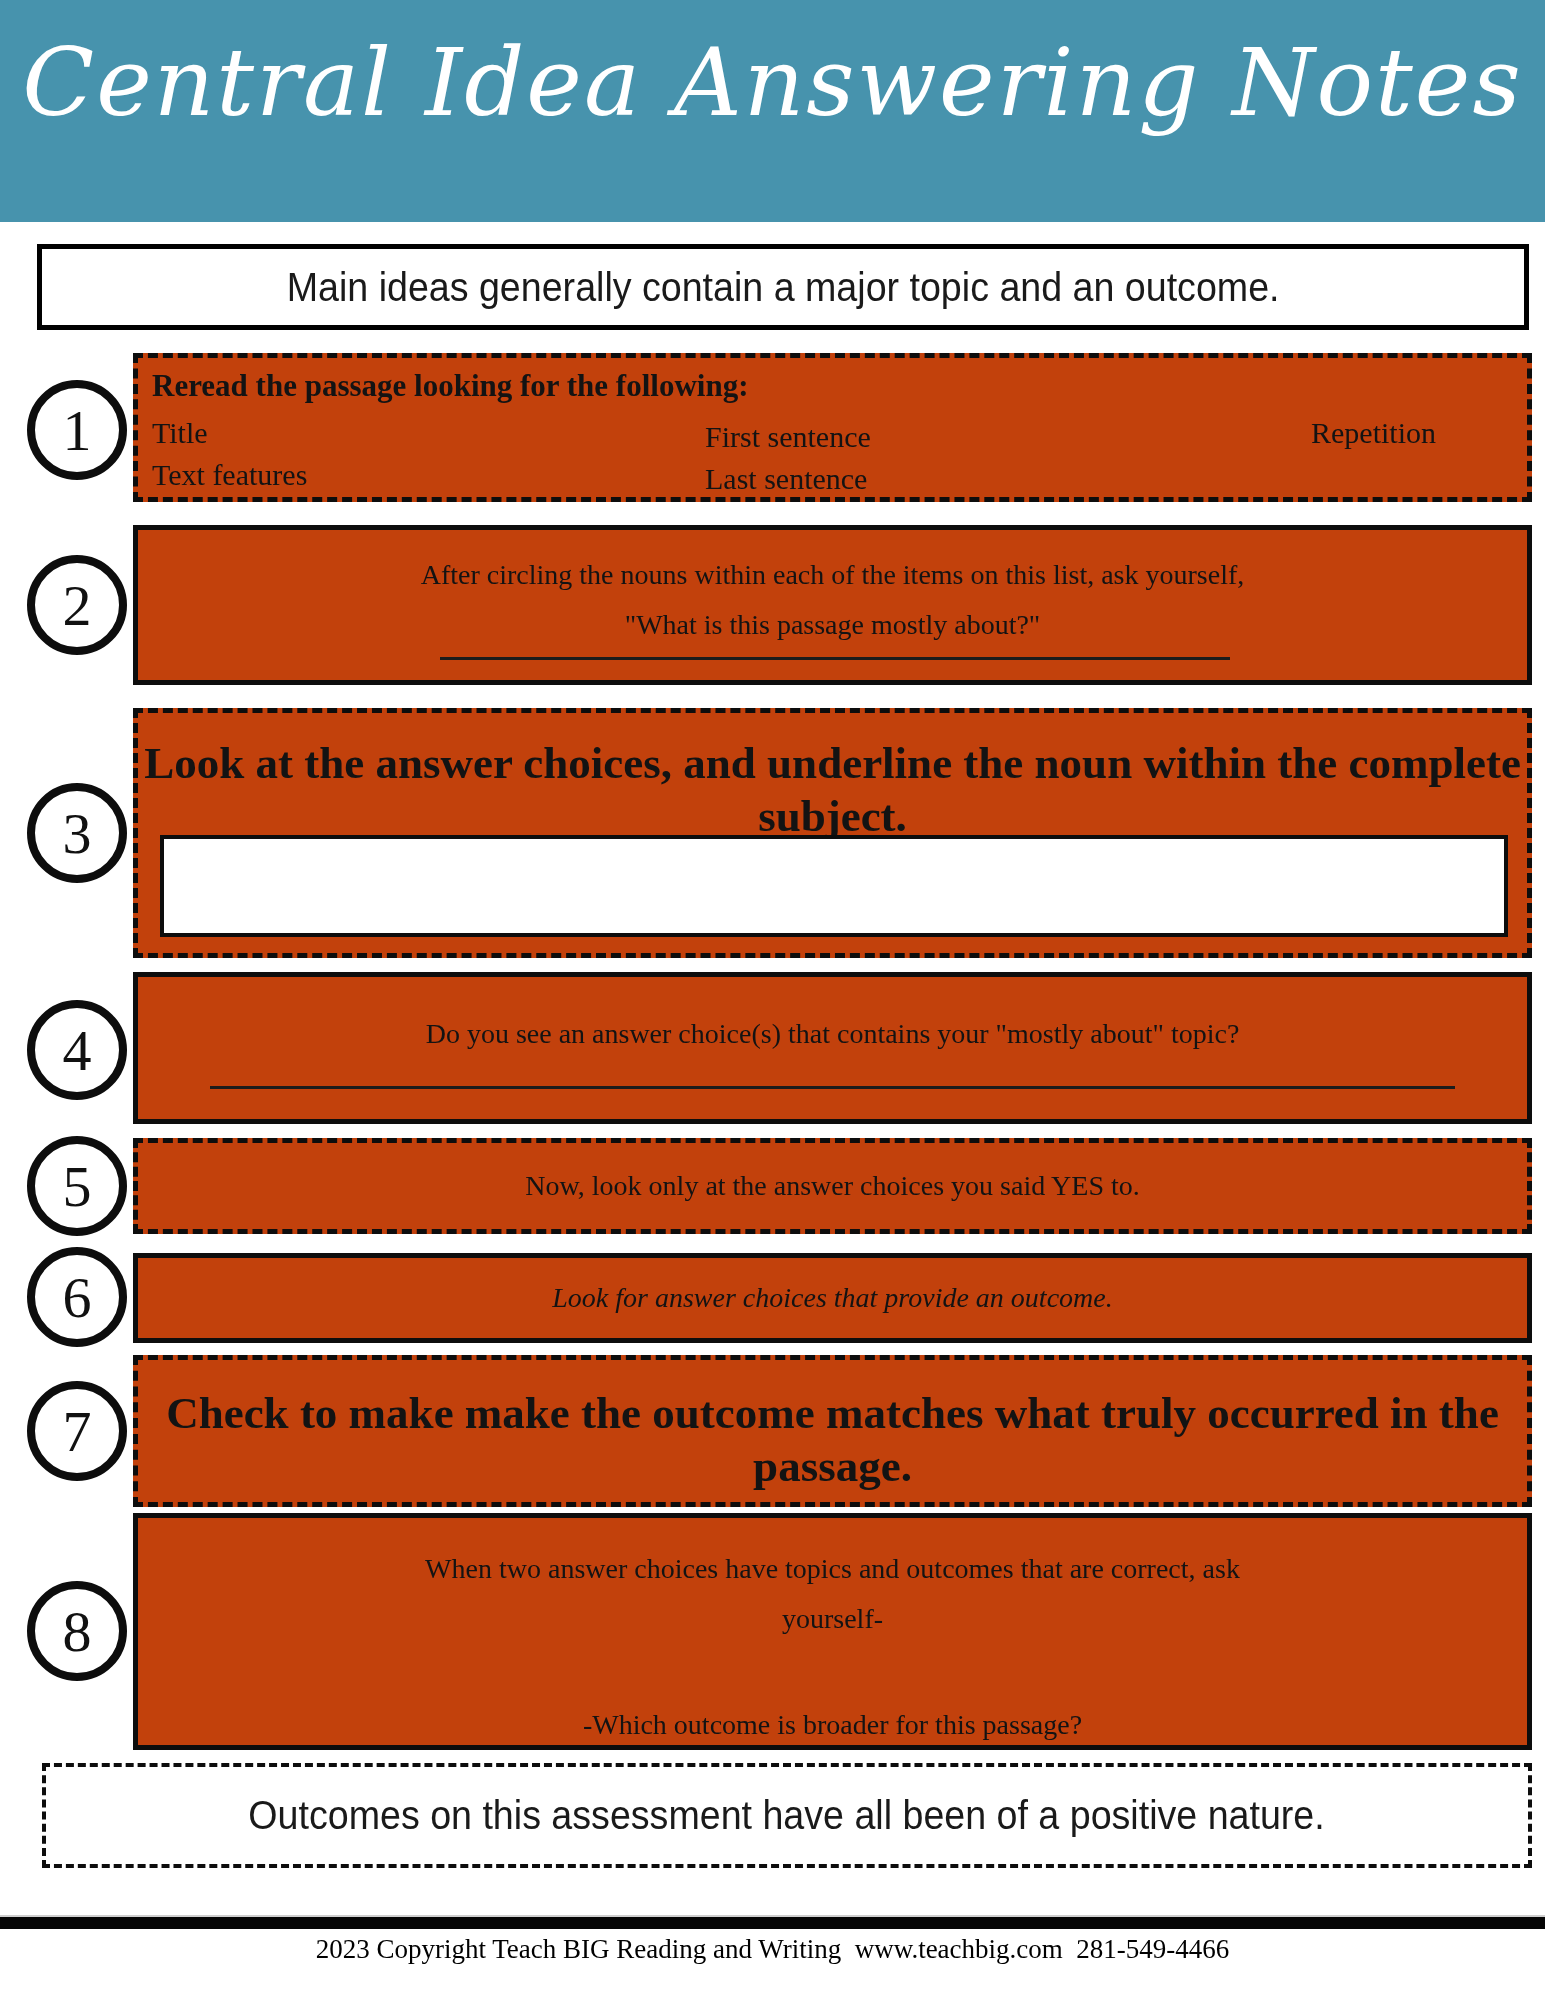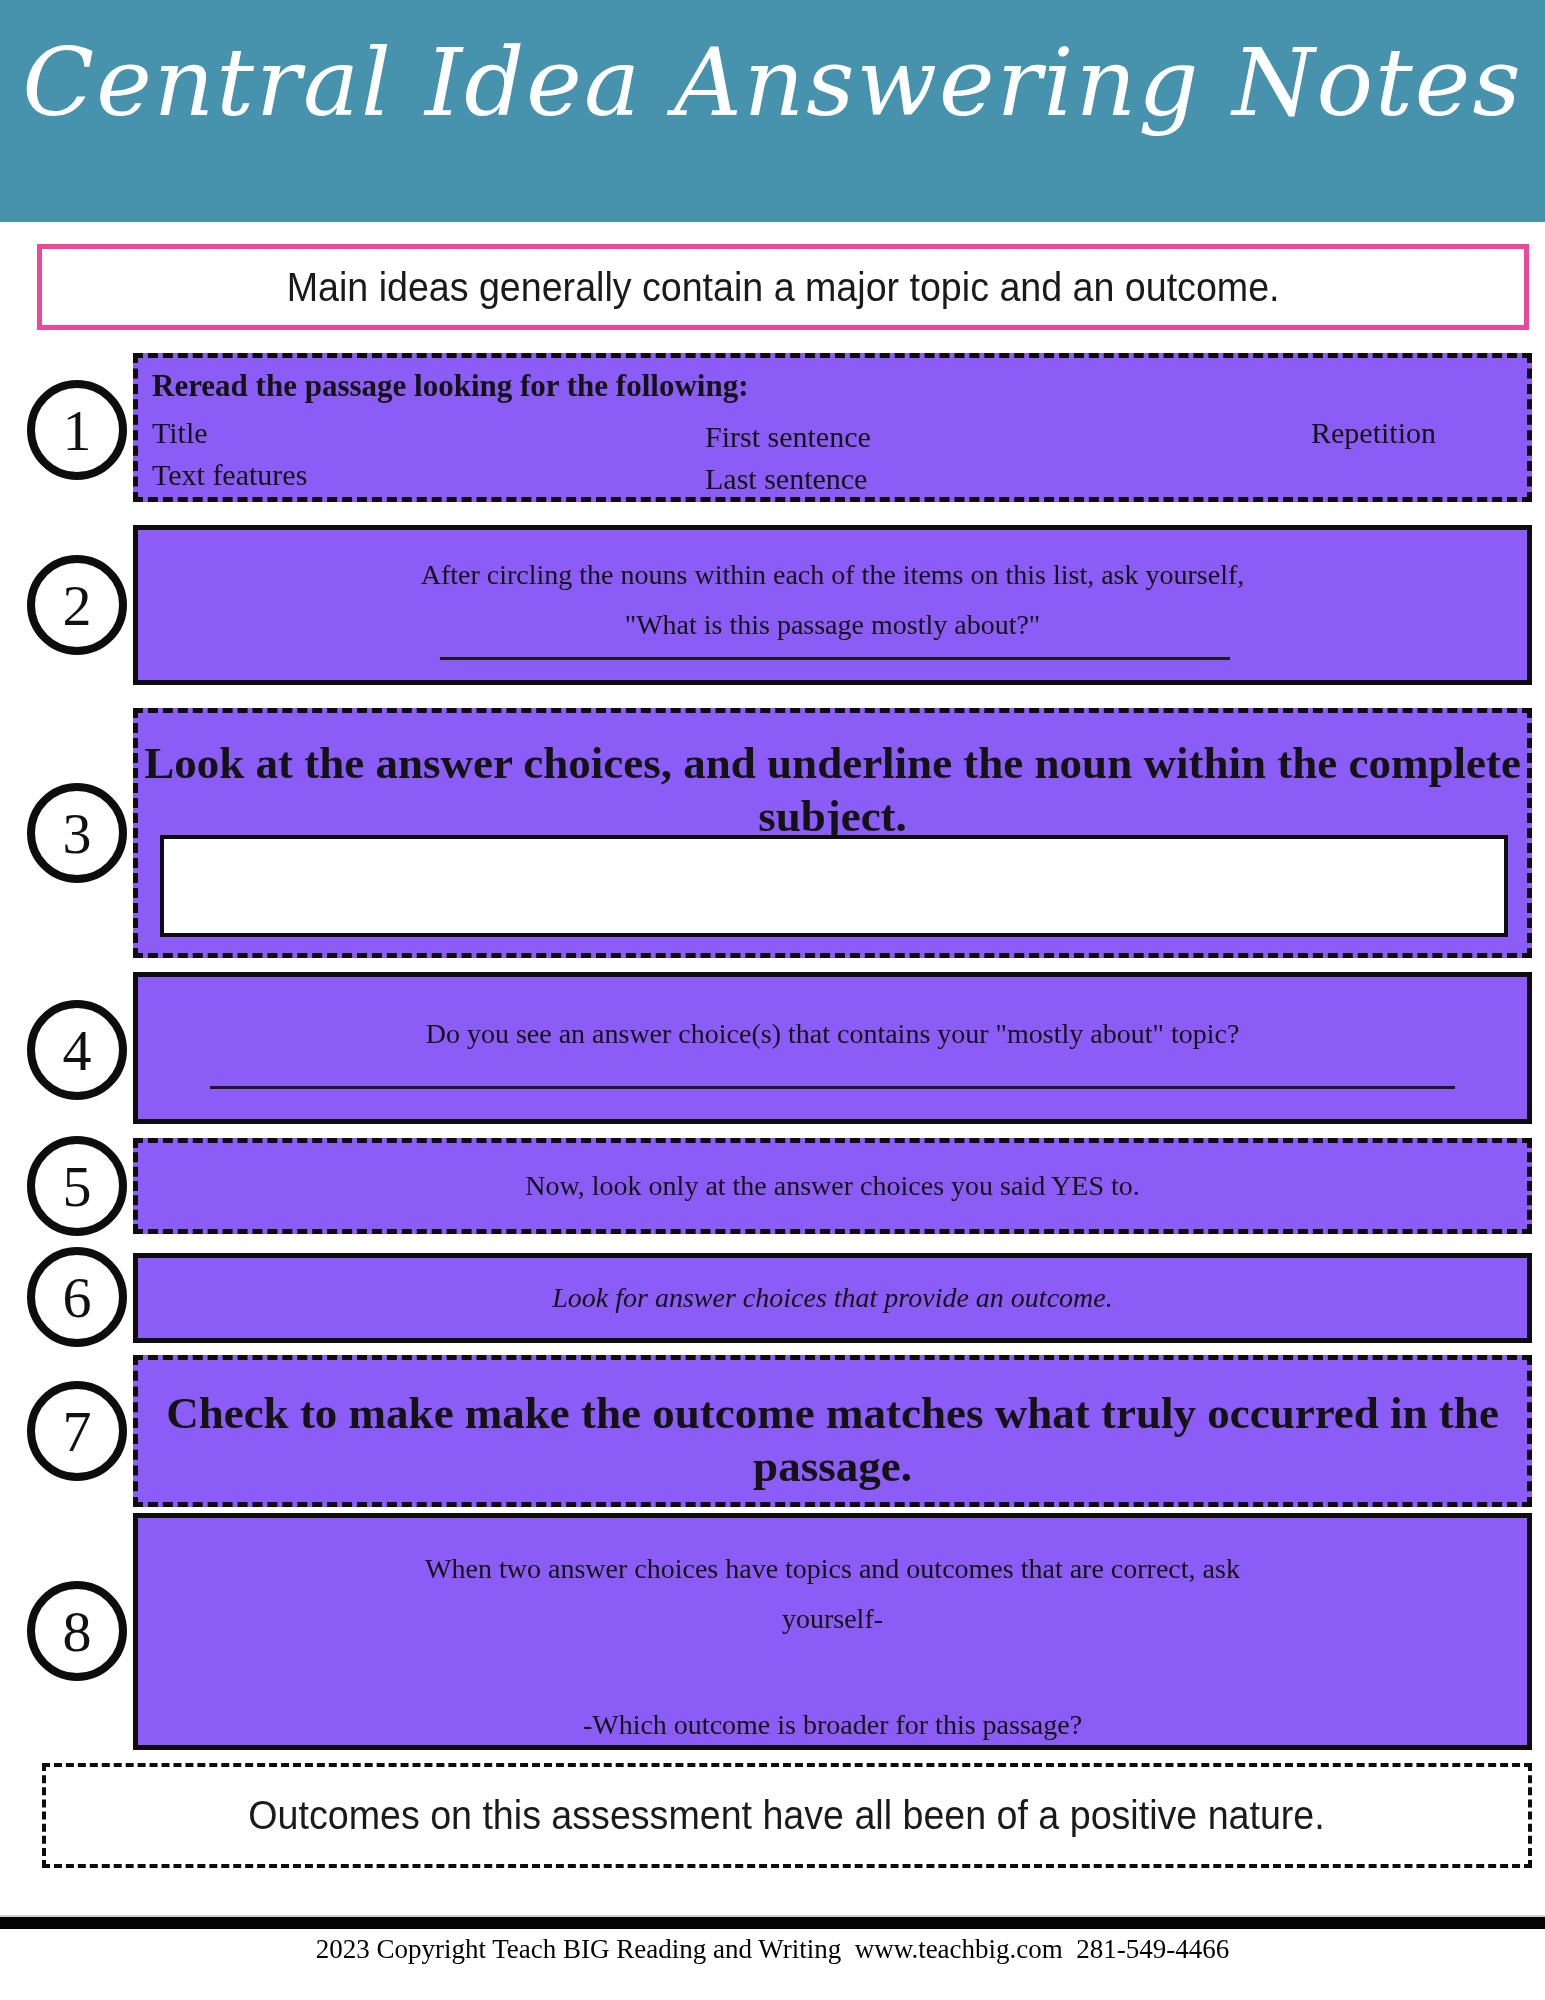--- a/index.html
+++ b/index.html
@@ -7,27 +7,27 @@
         font-family:"Liberation Serif",serif;color:#131313;}
 
   
   .banner{position:absolute;left:0;top:0;width:1545px;height:222px;}
   .banner-title{position:absolute;left:0;top:28px;width:100%;text-align:center;
         font-family:"DejaVu Serif",serif;font-style:italic;font-weight:400;
         font-size:94px;color:#ffffff;letter-spacing:2px;white-space:nowrap;}
 
   
   .intro-box{position:absolute;left:37px;top:244px;width:1492px;height:86px;
-        border:5px solid #ec4899;box-sizing:border-box;
+        border:5px solid #000000;box-sizing:border-box;
         display:flex;align-items:center;justify-content:center;}
   .sans-statement{font-family:"Liberation Sans",sans-serif;font-size:40px;color:#1a1a1a;
         display:inline-block;transform:scaleX(0.94);white-space:nowrap;}
 
   
-  .step-box{position:absolute;left:133px;width:1399px;box-sizing:border-box;background:#8b5cf6;}
+  .step-box{position:absolute;left:133px;width:1399px;box-sizing:border-box;background:#c2410c;}
   .b-dash{border:5px dashed #0d0d0d;}
   .b-solid{border:5px solid #0d0d0d;}
 
   .circle{position:absolute;left:27px;width:100px;height:100px;border:8px solid #0d0d0d;
         border-radius:50%;box-sizing:border-box;background:#ffffff;z-index:2;
         display:flex;align-items:center;justify-content:center;
         font-family:"Liberation Serif",serif;font-size:58px;color:#111;}
 
   .serif-line{font-size:28px;text-align:center;line-height:50px;}
   .serif-bold{font-weight:bold;font-size:45px;}

